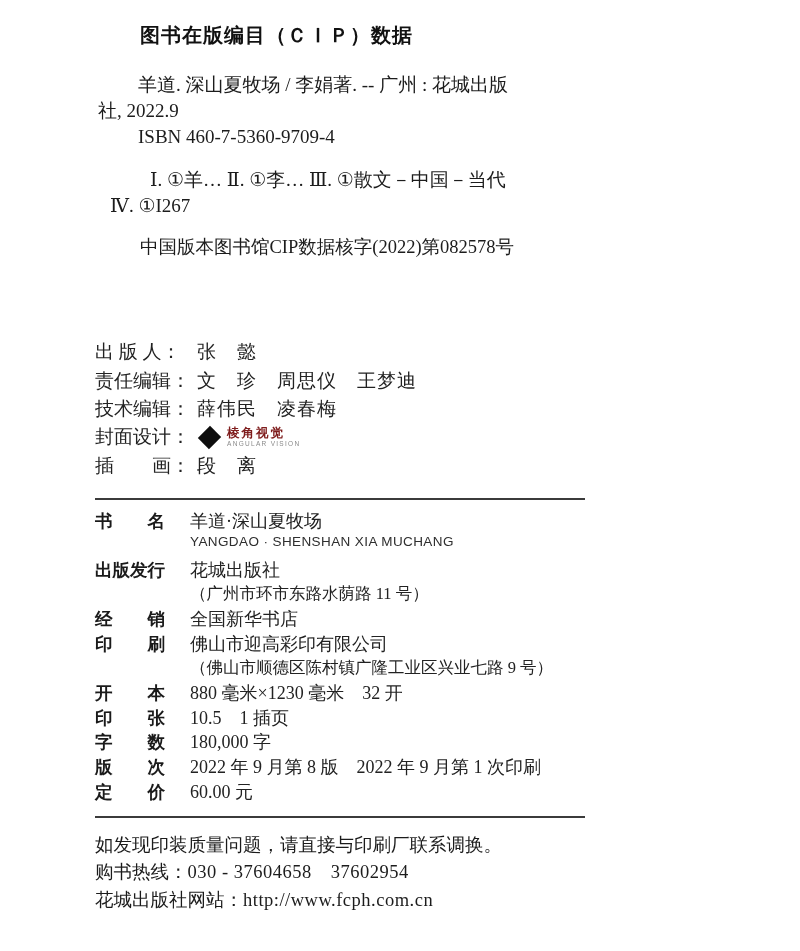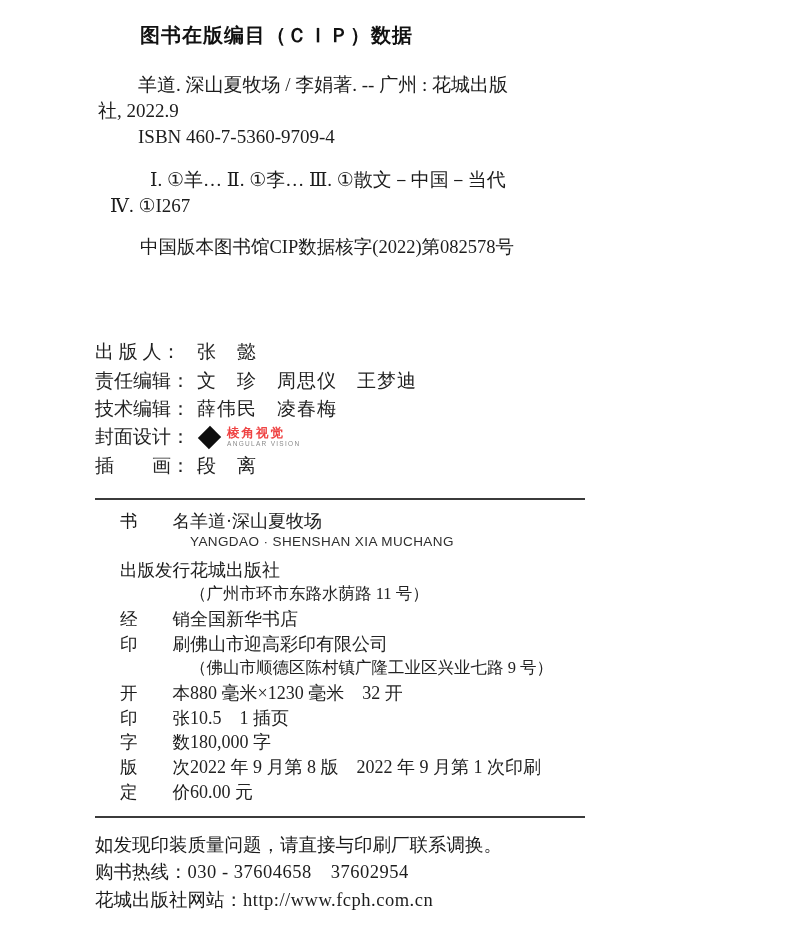--- a/index.html
+++ b/index.html
@@ -31,36 +31,36 @@
   .staff{position:absolute;left:95px;top:338px;font-size:19px;color:#222;}
   .staff-row{display:flex;align-items:center;height:28.4px;}
   .s-label{display:inline-block;width:98px;white-space:pre;color:#222;}
   .s-value{white-space:pre;margin-left:4px;letter-spacing:1px;}
 
   
   .logo{display:inline-flex;align-items:center;margin-left:6px;gap:7px;}
   .diamond{width:15px;height:15px;background:#0d0d0d;
     transform:rotate(45deg) scale(1.05,1.15);margin:0 3px;}
   .logo-text{display:flex;flex-direction:column;line-height:1;}
-  .logo-name{font-size:12.5px;font-weight:700;color:#ef4444;letter-spacing:2px;
+  .logo-name{font-size:12.5px;font-weight:700;color:#7f1d1d;letter-spacing:2px;
     font-family:"Liberation Sans","DejaVu Sans",sans-serif;}
   .logo-sub{font-size:6.5px;color:#8a8a8a;letter-spacing:1.3px;margin-top:2px;
     font-family:"Liberation Sans","DejaVu Sans",sans-serif;}
 
   
   .rule{position:absolute;left:95px;width:490px;height:2px;background:#3b3b3b;}
   .rule-top{top:498px;}
   .rule-bottom{top:816px;}
 
   
   .colophon{position:absolute;left:95px;top:509px;font-size:18px;}
   .c-row{display:flex;align-items:baseline;height:24.6px;}
   .c-label{display:inline-block;width:95px;flex:0 0 95px;white-space:pre;
     font-family:"Liberation Sans","DejaVu Sans",sans-serif;
-    font-weight:400;font-size:17.5px;color:#1a1a1a;text-align:right;}
+    font-weight:700;font-size:17.5px;color:#1a1a1a;}
   .c-value{white-space:pre;color:#222;}
   .c-pinyin{font-family:"Liberation Sans","DejaVu Sans",sans-serif;
     font-size:13.5px;letter-spacing:0.4px;color:#2e2e2e;}
   .c-addr{font-size:16.5px;color:#222;}
 
   
   .footer{position:absolute;left:95px;top:832px;font-size:18.5px;}
   .f-line{height:27.3px;display:flex;align-items:baseline;white-space:pre;}
   .f-notice,.f-label{font-family:"Liberation Sans","DejaVu Sans",sans-serif;
     font-weight:500;color:#1b1b1b;}

